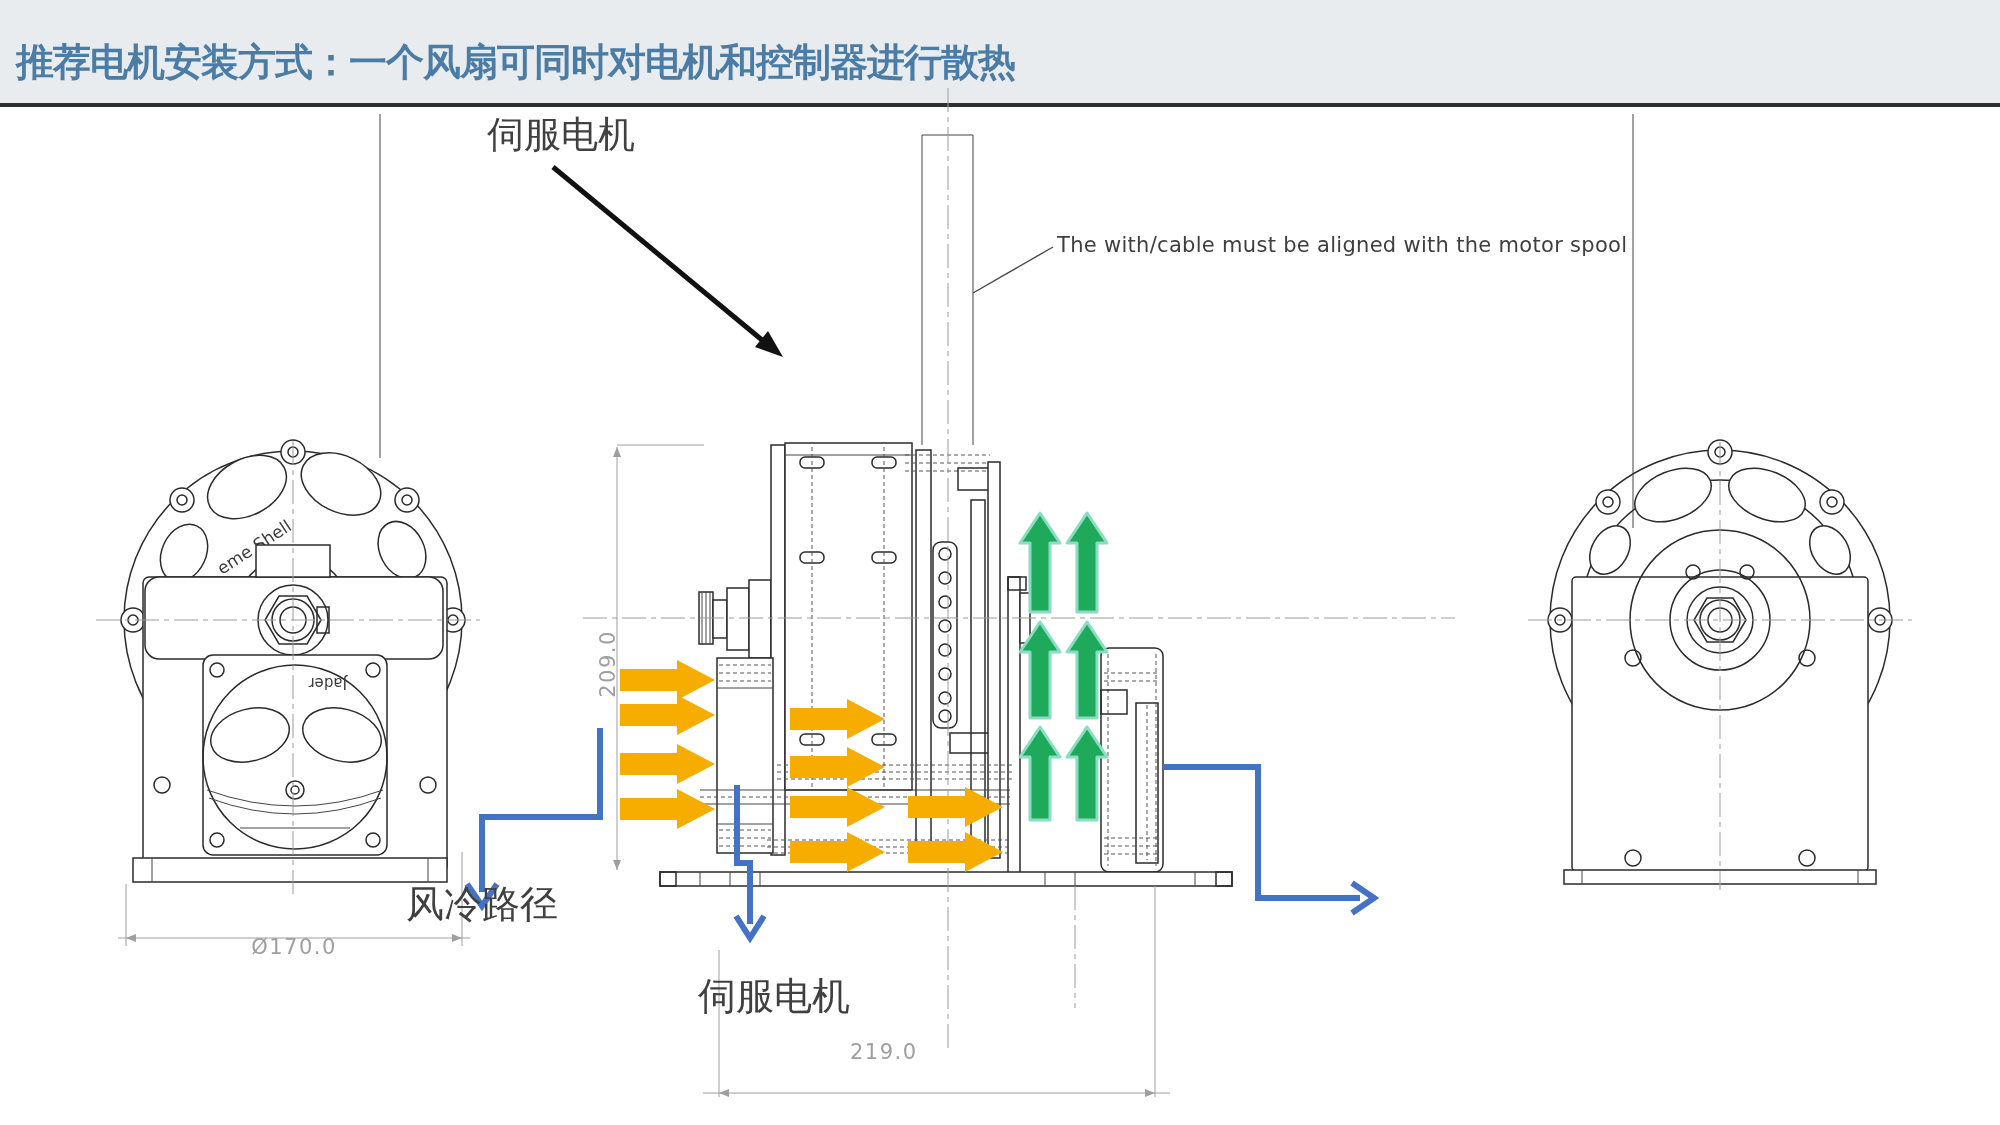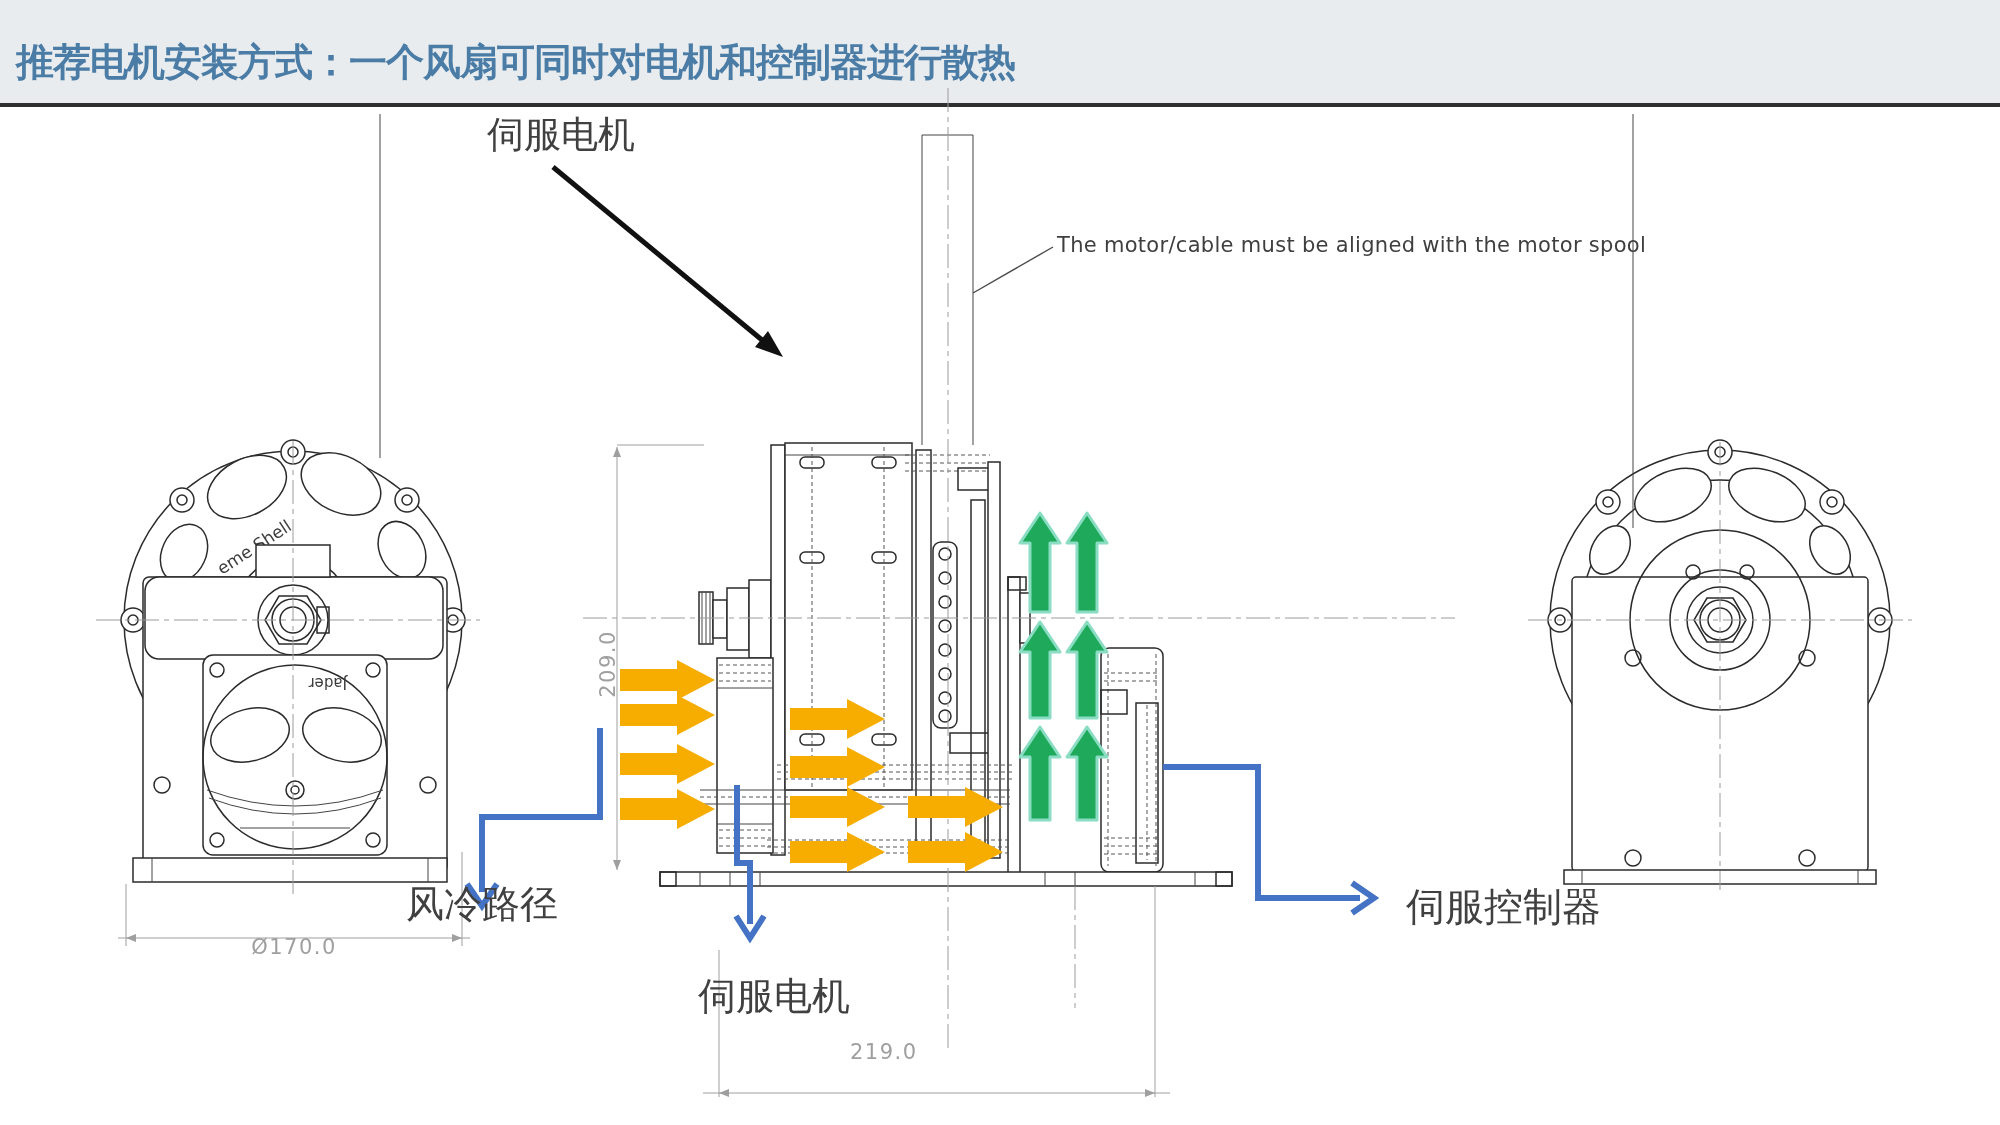--- a/index.html
+++ b/index.html
@@ -288,21 +288,20 @@
       <polyline class="blue" points="600,728 600,817 482,817 482,892"></polyline>
       <polyline class="blue" points="467,884 482,906 497,884"></polyline>
       <polyline class="blue" points="737,785 737,863 750,863 750,924"></polyline>
       <polyline class="blue" points="736,916 750,938 764,916"></polyline>
       <polyline class="blue" points="1163,767 1258,767 1258,898 1360,898"></polyline>
       <polyline class="blue" points="1352,883 1374,898 1352,913"></polyline>
     </g>
   </svg>
 
   <div id="label-servo-motor" class="cjk-label">伺服电机</div>
-  <div id="label-belt-note">The motor/cable must be aligned with the motor spool</div>
+  <div id="label-belt-note">The with/cable must be aligned with the motor spool</div>
   <div id="label-air-path" class="cjk-label">风冷路径</div>
   <div id="label-cooling-fan" class="cjk-label">伺服电机</div>
-  <div id="label-servo-controller" class="cjk-label">伺服控制器</div>
 
   <div id="dim-170" class="dim-text">Ø170.0</div>
   <div id="dim-209" class="dim-text">209.0</div>
   <div id="dim-219" class="dim-text">219.0</div>
 </div>
 
 </body></html>

